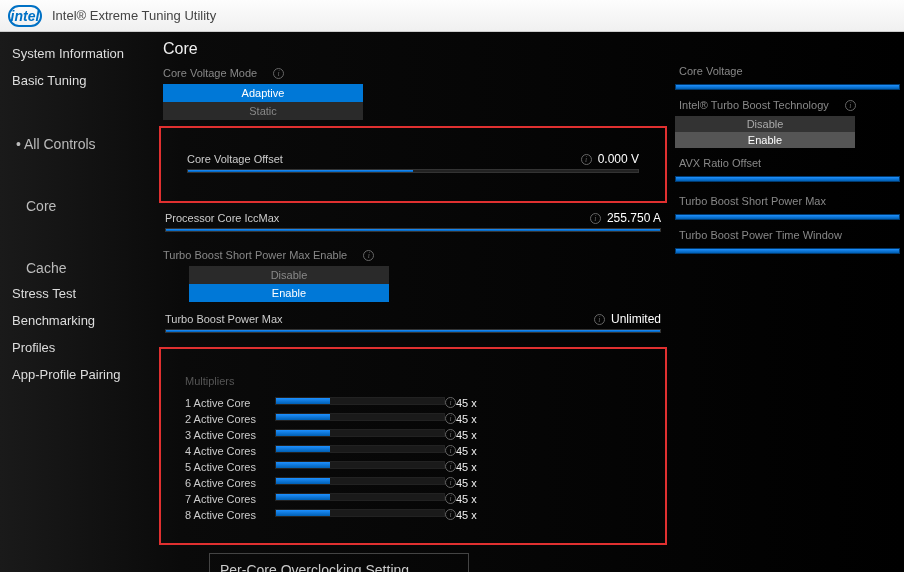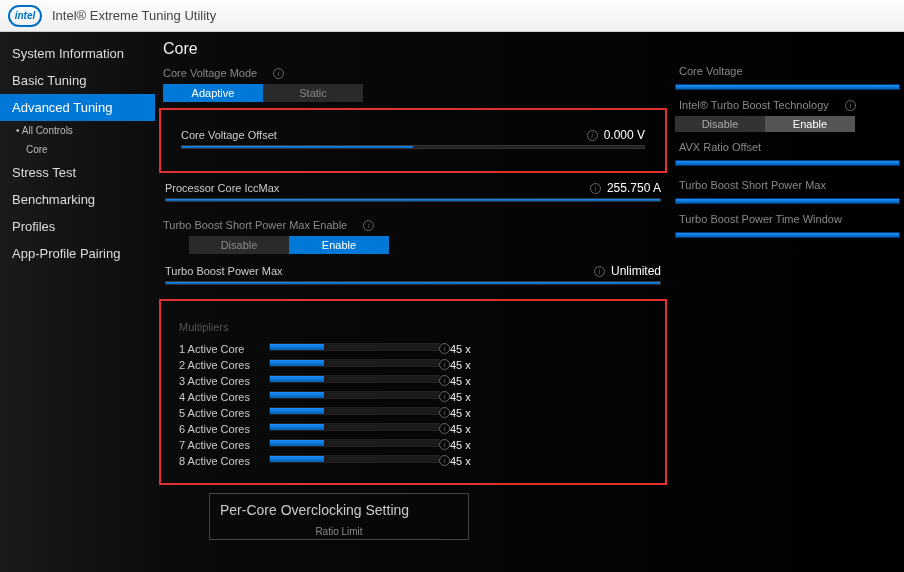--- a/index.html
+++ b/index.html
@@ -20,21 +20,21 @@
     padding: 0 8px;
     border-bottom: 1px solid #ccc;
   }
   .logo {
     width: 34px; height: 22px;
     border: 2px solid #0071c5;
     border-radius: 11px;
     display: flex; align-items: center; justify-content: center;
     color: #0071c5;
     font-weight: bold;
-    font-size: 10px;
+    font-size: 14px;
     font-style: italic;
     margin-right: 10px;
   }
   .title-text { color: #444; font-size: 13px; }
   .main {
     display: flex;
     height: 540px;
     background: linear-gradient(to right, #1a1a1a 0%, #0a0a0a 20%, #000 100%);
   }
   .sidebar {
@@ -47,23 +47,24 @@
     color: #ddd;
     cursor: pointer;
     font-size: 13px;
   }
   .nav-item.active {
     background: #0078d7;
     color: #fff;
   }
   .nav-sub {
     padding: 4px 12px 4px 26px;
-    font-size: 10px;
+    font-size: 14px;
     color: #bbb;
     cursor: pointer;
+    margin-top: 38px;
   }
   .nav-sub.bullet::before {
     content: "• ";
     margin-left: -10px;
   }
   .content {
     flex: 1;
     display: flex;
     padding: 8px 4px 0 4px;
     gap: 8px;
@@ -95,20 +96,21 @@
     font-size: 8px;
     color: #666;
     font-style: italic;
     font-family: serif;
     flex-shrink: 0;
   }
   .toggle-pair {
     display: flex;
     margin: 2px 0 6px 4px;
     width: 200px;
+    flex-direction: column;
   }
   .toggle-pair .opt {
     flex: 1;
     text-align: center;
     padding: 3px 0;
     font-size: 11px;
     background: #2a2a2a;
     color: #888;
     cursor: pointer;
   }
@@ -150,21 +152,21 @@
     position: relative;
     margin: 3px 0 4px 0;
   }
   .slider-fill {
     position: absolute;
     left: 0; top: 0; bottom: 0;
     background: linear-gradient(to bottom,#1e90ff,#005fb3);
   }
   .hl-red {
     border: 2px solid #e03030;
-    padding: 14px;
+    padding: 20px;
     margin-bottom: 4px;
   }
   .multipliers {
     margin-top: 6px;
   }
   .mult-title {
     color: #555;
     font-size: 11px;
     padding: 6px 4px 8px 4px;
   }
@@ -215,23 +217,23 @@
 
 <div class="titlebar">
   <div class="logo">intel</div>
   <div class="title-text">Intel® Extreme Tuning Utility</div>
 </div>
 
 <div class="main">
   <div class="sidebar">
     <div class="nav-item">System Information</div>
     <div class="nav-item">Basic Tuning</div>
-    <div class="nav-item active">Advanced Tuning</div>
     <div class="nav-sub bullet">All Controls</div>
     <div class="nav-sub">Core</div>
+    <div class="nav-sub">Cache</div>
     <div class="nav-item">Stress Test</div>
     <div class="nav-item">Benchmarking</div>
     <div class="nav-item">Profiles</div>
     <div class="nav-item">App-Profile Pairing</div>
   </div>
 
   <div class="content">
     <div class="col-left">
       <div class="page-title">Core</div>
 

